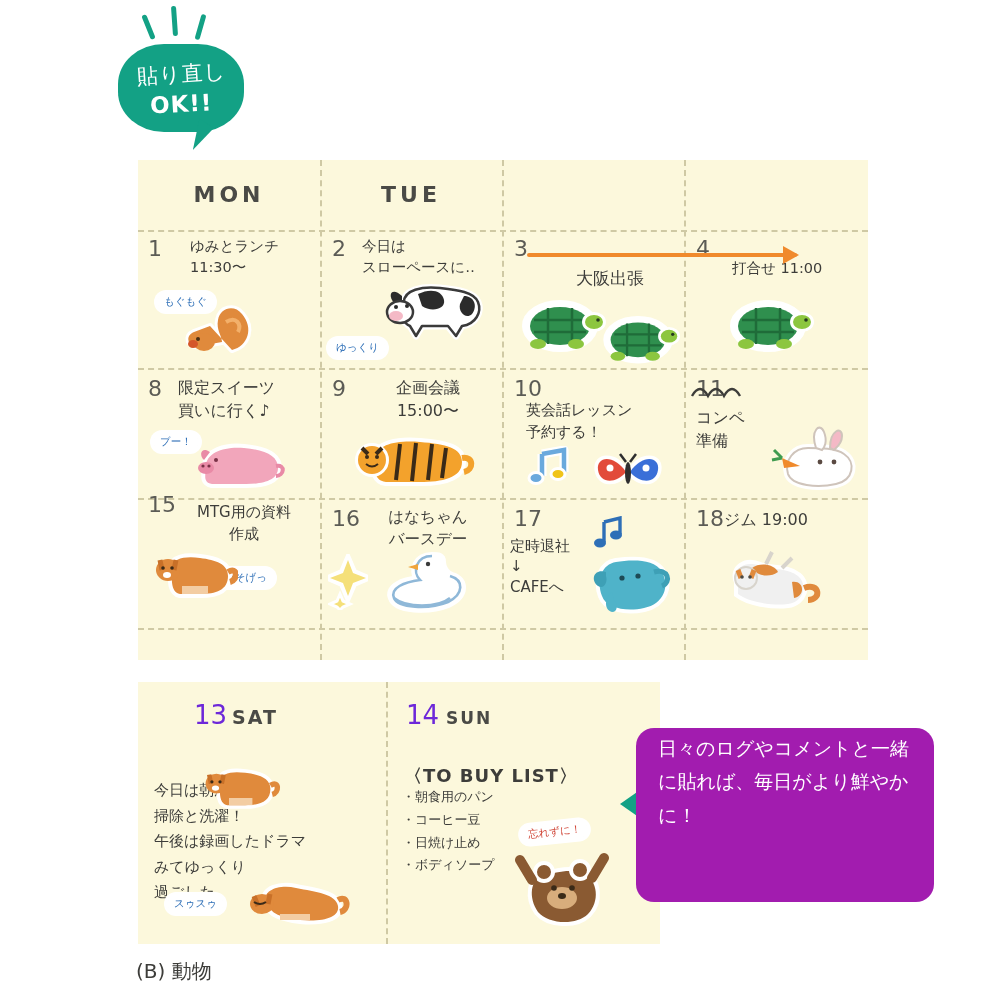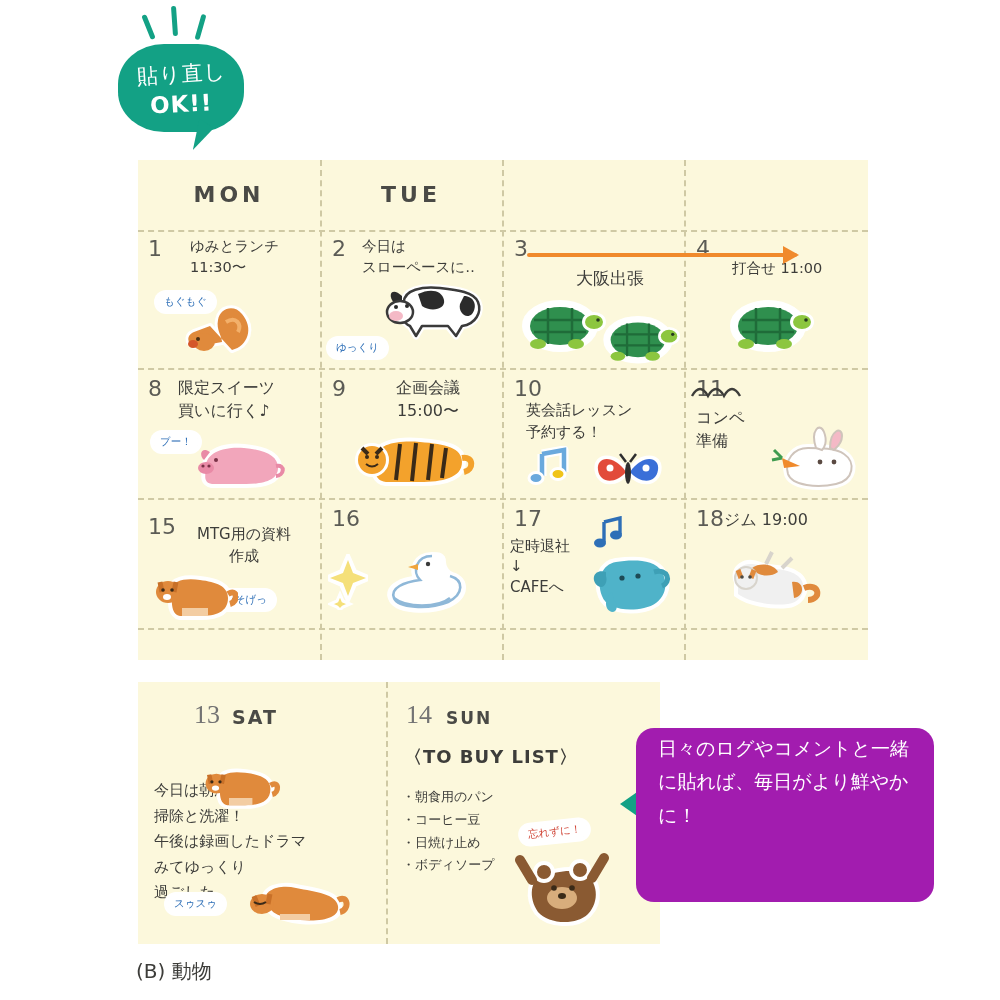--- a/index.html
+++ b/index.html
@@ -72,21 +72,21 @@
 
   
   .sticker{position:absolute;}
 
   
   .lower{
     position:absolute;left:138px;top:682px;width:522px;height:262px;
     background:#fcf8dc;
   }
   .lower .vline{position:absolute;top:0;bottom:0;border-left:2px dashed #cfc9a4;left:248px;}
-  .lower .d-num{position:absolute;font-size:26px;color:#737373;font-family:Liberation Serif, serif;}
+  .lower .d-num{position:absolute;font-size:26px;color:#6d28d9;}
   .lower .d-lab{position:absolute;font-size:19px;letter-spacing:2px;color:#4a4a46;font-weight:bold;}
   .lower .body{position:absolute;font-size:15px;line-height:1.7;color:#3d3d3a;}
   .tobuy{position:absolute;font-size:18px;font-weight:bold;color:#3d3d3a;letter-spacing:1px;}
   .buylist{position:absolute;font-size:13px;line-height:1.75;color:#3d3d3a;}
 
   
   .bubble-right{
     position:absolute;left:636px;top:728px;width:298px;height:174px;
     background:#a21caf;border-radius:18px;color:#ffffff;
     padding:4px 22px;box-sizing:border-box;
@@ -275,40 +275,42 @@
         <path d="M44 30 C30 30 20 42 24 56 C28 68 54 70 72 66 C90 62 92 44 80 36 C72 30 56 30 44 30 Z" fill="#ffffff" stroke="#cfc4bb" stroke-width="2"></path>
         <path d="M52 30 C46 12 56 4 60 14 C64 24 60 30 58 32 Z" fill="#ffffff" stroke="#cfc4bb" stroke-width="2"></path>
         <path d="M66 30 C66 12 78 8 78 18 C78 26 72 30 70 32 Z" fill="#f4b9c6" stroke="#cfc4bb" stroke-width="2"></path>
         <circle cx="56" cy="44" r="2.4" fill="#5a4a42"></circle>
         <circle cx="70" cy="44" r="2.4" fill="#5a4a42"></circle>
         <path d="M36 48 l-18 -8 l2 10 Z" fill="#f08a2c"></path>
         <path d="M18 40 l-8 -8 M18 40 l-10 2" stroke="#3f9b4f" stroke-width="3"></path>
       </svg>
     </div>
 
-    <div class="cell" style="left:0px;top:350px;">
+    <div class="cell" style="left:0px;top:328px;">
       <div class="num">15</div>
       <div class="txt" style="white-space:pre-line;top:14px;left:34px;text-align:center;font-size:15px;">MTG用の資料
 作成</div>
       <div class="tag" style="left:78px;top:80px;">いそげっ</div>
       <svg class="sticker" style="left:8px;top:58px;" width="92" height="60" viewBox="0 0 92 60">
         <path d="M26 22 C26 12 40 10 54 12 C70 14 82 18 82 30 C82 44 70 48 54 48 L34 48 C24 46 26 32 26 22 Z" fill="#ffffff" stroke="#ffffff" stroke-width="8" stroke-linejoin="round"></path>
         <path d="M26 22 C26 12 40 10 54 12 C70 14 82 18 82 30 C82 44 70 48 54 48 L34 48 C24 46 26 32 26 22 Z" fill="#e08a3c"></path>
         <ellipse cx="22" cy="24" rx="12" ry="11" fill="#e08a3c"></ellipse>
         <path d="M14 14 l2 10 M30 14 l-2 10" stroke="#c87028" stroke-width="5"></path>
         <circle cx="17" cy="22" r="1.8" fill="#3a2a18"></circle>
         <circle cx="26" cy="22" r="1.8" fill="#3a2a18"></circle>
         <ellipse cx="21" cy="29" rx="4" ry="3" fill="#ffffff"></ellipse>
         <path d="M82 26 C92 20 92 34 84 36" stroke="#e08a3c" stroke-width="6" fill="none"></path>
         <path d="M36 40 L62 40 L62 48 L36 48 Z" fill="#f3cda3"></path>
       </svg>
     </div>
 
     <div class="cell" style="left:184px;top:342px;">
       <div class="num">16</div>
+      <div class="txt" style="white-space:pre-line;top:4px;left:34px;text-align:center;font-size:15.5px;">はなちゃん
+バースデー</div>
       <svg class="sticker" style="left:6px;top:52px;" width="40" height="56" viewBox="0 0 40 56">
         <path d="M20 4 L26 18 L40 24 L26 30 L20 44 L14 30 L0 24 L14 18 Z" fill="#ffffff" stroke="#ffffff" stroke-width="6"></path>
         <path d="M20 6 L25 19 L38 24 L25 29 L20 42 L15 29 L2 24 L15 19 Z" fill="#f5e07a"></path>
         <path d="M12 40 L15 47 L22 50 L15 53 L12 56 L9 53 L2 50 L9 47 Z" fill="#f5e07a" stroke="#ffffff" stroke-width="3"></path>
       </svg>
       <svg class="sticker" style="left:50px;top:44px;" width="110" height="72" viewBox="0 0 110 72">
         <path d="M60 10 C44 10 40 24 46 34 C30 34 16 42 20 52 C24 64 56 66 76 58 C94 50 94 34 80 30 C74 28 70 22 70 16 C70 10 66 10 60 10 Z" fill="#ffffff" stroke="#ffffff" stroke-width="8"></path>
         <path d="M60 10 C44 10 40 26 48 34 C32 36 18 42 22 52 C26 62 56 64 76 56 C92 48 92 34 78 30" fill="#ffffff" stroke="#8fb8d8" stroke-width="2.6"></path>
         <path d="M22 52 C34 62 66 62 78 52" stroke="#8fb8d8" stroke-width="2.6" fill="none"></path>
         <circle cx="56" cy="18" r="2.2" fill="#3a3a3a"></circle>
@@ -385,21 +387,21 @@
       <path d="M26 32 C22 20 40 14 56 18 C76 22 96 24 98 36 C100 48 82 52 60 50 C42 48 30 44 26 32 Z" fill="#e08a3c"></path>
       <ellipse cx="22" cy="34" rx="12" ry="10" fill="#e08a3c"></ellipse>
       <path d="M14 26 l4 10 M30 24 l-2 10" stroke="#c87028" stroke-width="5"></path>
       <path d="M14 32 q6 4 12 0" stroke="#3a2a18" stroke-width="2" fill="none"></path>
       <path d="M40 44 L70 44 L70 50 L40 50 Z" fill="#f3cda3"></path>
       <path d="M98 30 C108 24 110 40 100 42" stroke="#e08a3c" stroke-width="6" fill="none"></path>
     </svg>
 
     <div class="d-num" style="left:268px;top:18px;">14</div>
     <div class="d-lab" style="left:308px;top:26px;font-size:17px;">SUN</div>
-    <div class="tobuy" style="left:266px;top:63px;">〈TO BUY LIST〉</div>
+    <div class="tobuy" style="left:266px;top:82px;">〈TO BUY LIST〉</div>
     <div class="buylist" style="left:264px;top:104px;">
       <div>・朝食用のパン</div>
       <div>・コーヒー豆</div>
       <div>・日焼け止め</div>
       <div>・ボディソープ</div>
     </div>
     <div class="tag" style="left:382px;top:140px;color:#d1483a;transform:rotate(-6deg);">忘れずに！</div>
 
     <svg class="sticker" style="left:376px;top:164px;" width="96" height="84" viewBox="0 0 96 84">
       <path d="M30 30 C16 32 14 52 24 66 C34 78 62 80 74 68 C86 56 84 34 70 28 C58 22 42 26 30 30 Z" fill="#ffffff" stroke="#ffffff" stroke-width="8"></path>

